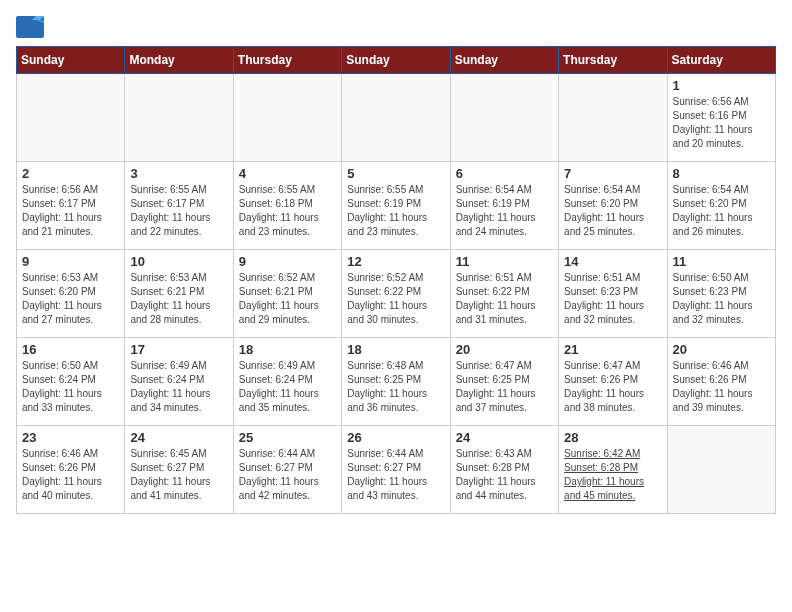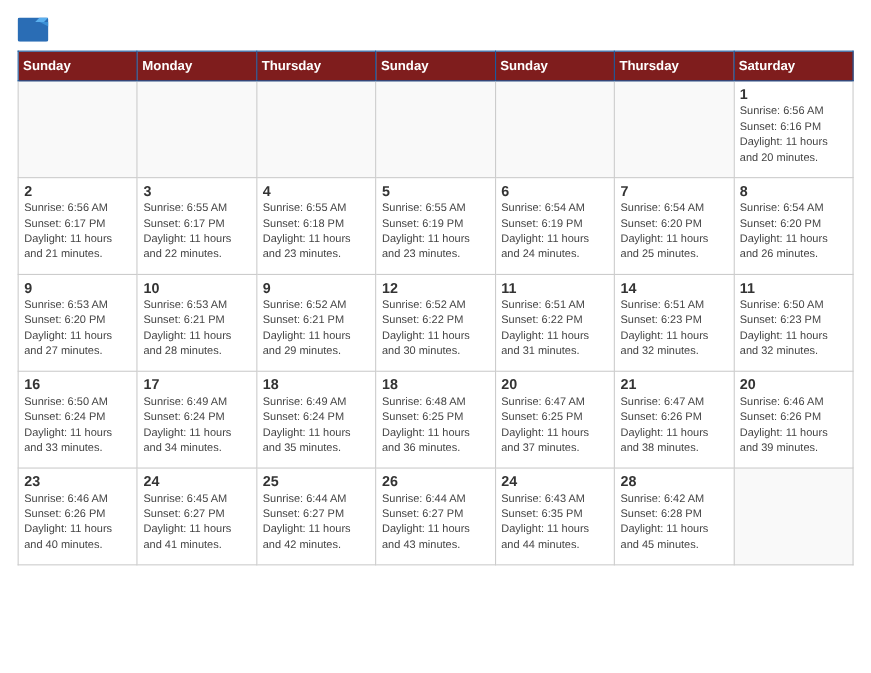--- a/index.html
+++ b/index.html
@@ -311,27 +311,27 @@
         <td>
           <span class="day-number">26</span>
           <div class="day-info" style="white-space: pre-line;">Sunrise: 6:44 AM
 Sunset: 6:27 PM
 Daylight: 11 hours
 and 43 minutes.</div>
         </td>
         <td>
           <span class="day-number">24</span>
           <div class="day-info" style="white-space: pre-line;">Sunrise: 6:43 AM
-Sunset: 6:35 PM
+Sunset: 6:28 PM
 Daylight: 11 hours
 and 44 minutes.</div>
         </td>
         <td>
           <span class="day-number">28</span>
-          <div class="day-info" style="white-space: pre-line;">Sunrise: 6:42 AM
+          <div class="day-info" style="white-space: pre-line; text-decoration: underline;">Sunrise: 6:42 AM
 Sunset: 6:28 PM
 Daylight: 11 hours
 and 45 minutes.</div>
         </td>
         <td class="empty"></td>
       </tr>
     </tbody>
 </table>
 
 </body></html>

